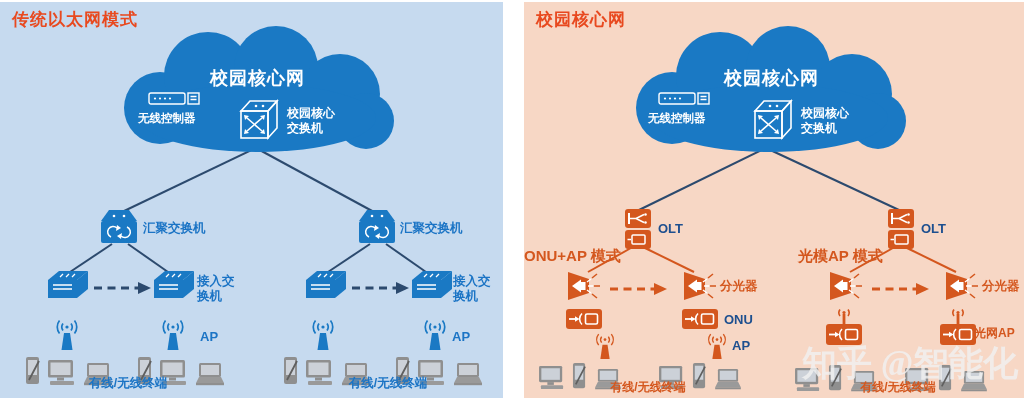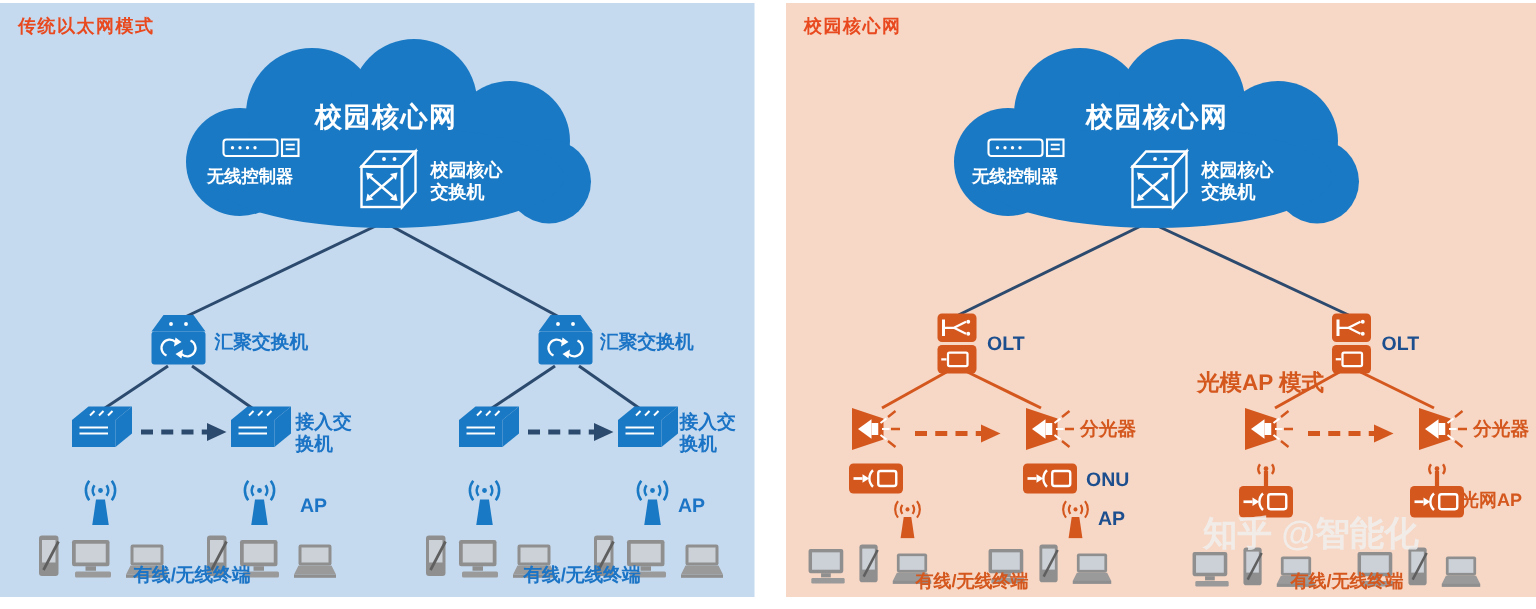--- a/index.html
+++ b/index.html
@@ -7,26 +7,26 @@
          font-family:"Liberation Sans","DejaVu Sans",sans-serif;}
   .panel{position:absolute;top:2px;height:396px;}
   #left-panel{left:0;width:503px;background:var(--left-bg,#c6daef);}
   #right-panel{left:524px;width:500px;background:var(--right-bg,#f7d7c5);}
   .lbl{position:absolute;font-weight:bold;white-space:pre-line;line-height:1.22;}
   .c-white{color:#ffffff;}
   .c-blue{color:var(--label-blue,#1b74c5);}
   .c-navy{color:var(--label-navy,#1d4f8f);}
   .c-orange{color:var(--device-orange,#d4571e);}
   .c-red{color:var(--title-red,#e8491f);}
-  .title{font-size:12px;letter-spacing:1px;}
+  .title{font-size:17px;letter-spacing:1px;}
   .icon{position:absolute;line-height:0;}
   .wires{position:absolute;left:0;top:0;}
   .term-group{position:absolute;display:flex;align-items:flex-end;gap:5px;}
-  .watermark{position:absolute;font-weight:bold;font-size:23px;letter-spacing:0px;
-             color:rgba(240,240,240,0.82);z-index:6;white-space:nowrap;}
+  .watermark{position:absolute;font-weight:bold;font-size:35px;letter-spacing:0px;
+             color:rgba(240,240,240,0.82);z-index:6;white-space:nowrap;font-family:Liberation Serif, serif;}
   .blue-dev{color:var(--device-blue,#1a79c4);}
   .orange-dev{color:var(--device-orange,#d4571e);}
 </style>
 </head>
 <body>
 
 <svg style="position:absolute;width:0;height:0" aria-hidden="true">
   <defs>
     <symbol id="sym-cloud" viewBox="0 0 292 128">
       <g fill="currentColor">
@@ -372,20 +372,21 @@
     <div class="lbl c-white" style="left:277px;top:104px;font-size:12px">校园核心
 交换机</div>
 
     <div class="icon orange-dev" style="left:99px;top:206px">
       <svg width="30" height="42">
           <use href="#sym-olt"></use>
         </svg>
     </div>
     <div class="lbl c-navy" style="left:134px;top:219px;font-size:13px">OLT</div>
 
+    <div class="lbl c-orange" style="left:0px;top:245px;font-size:15px">ONU+AP 模式</div>
 
     <div class="icon orange-dev" style="left:41px;top:268px">
       <svg width="36" height="32">
           <use href="#sym-splitter"></use>
         </svg>
     </div>
     <div class="icon orange-dev" style="left:157px;top:268px">
       <svg width="36" height="32">
           <use href="#sym-splitter"></use>
         </svg>

